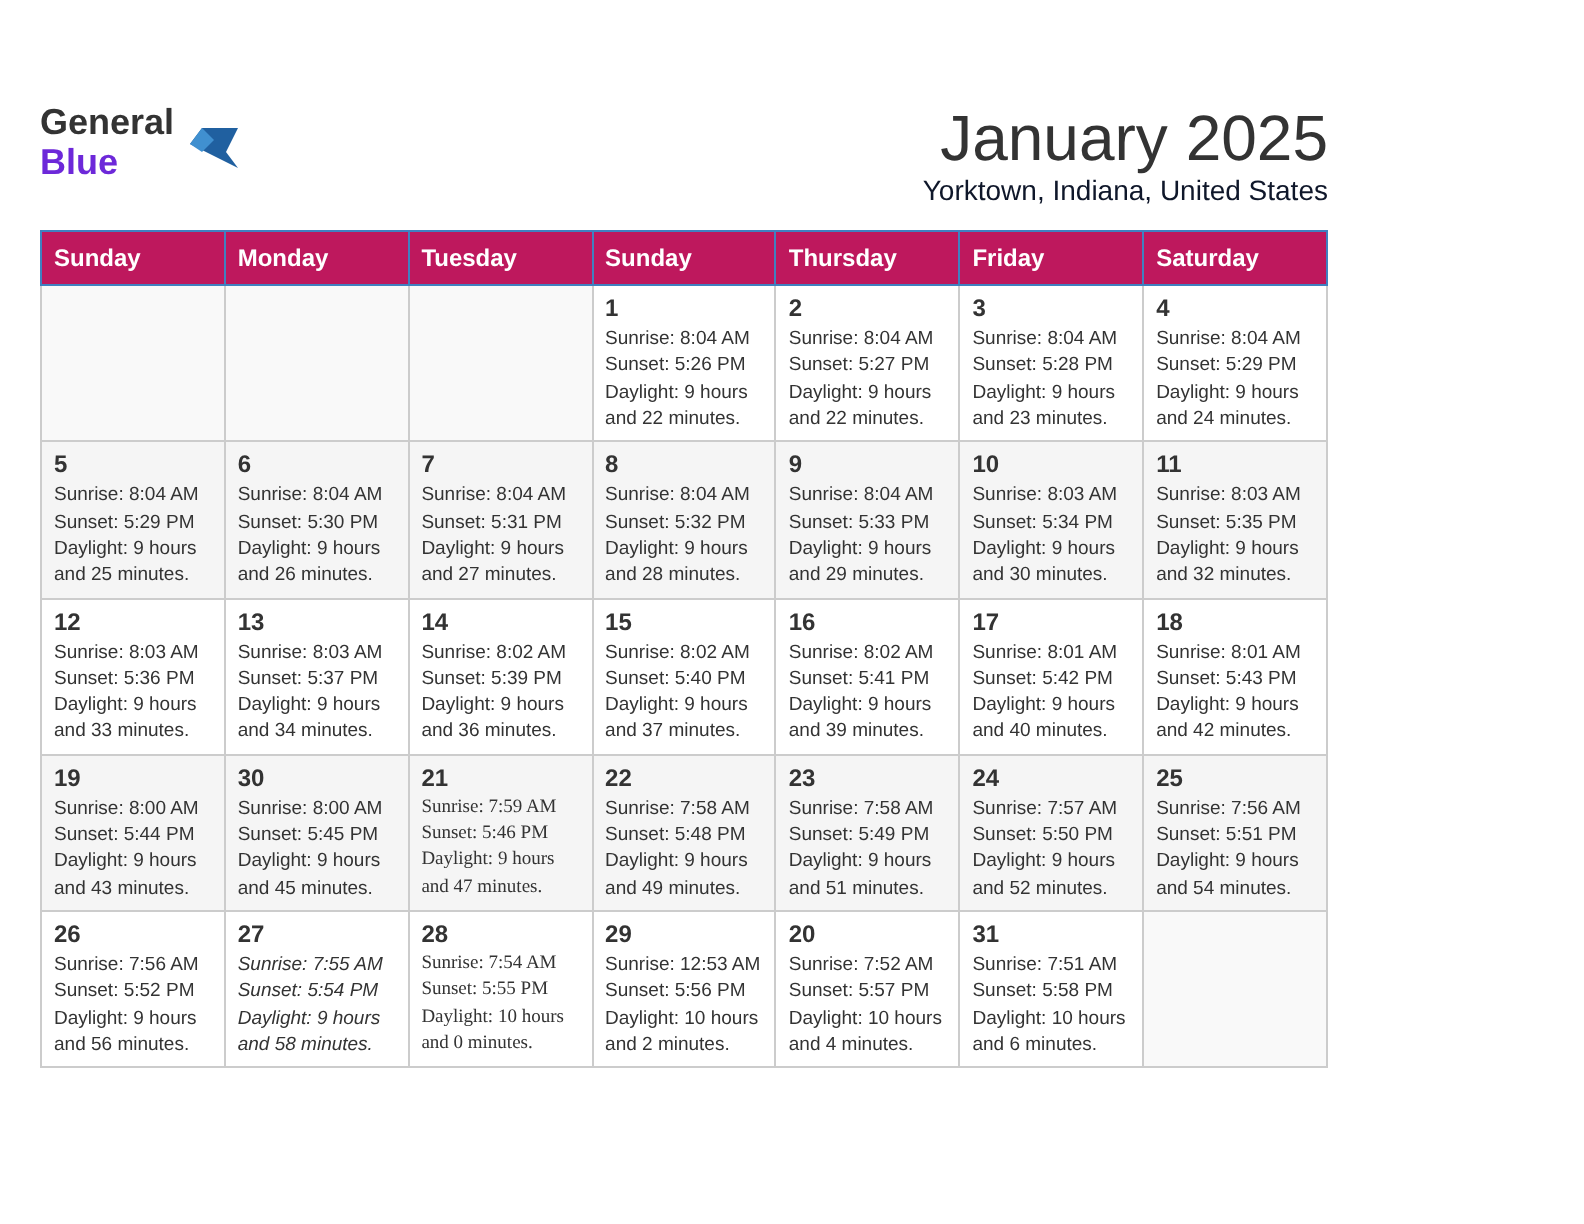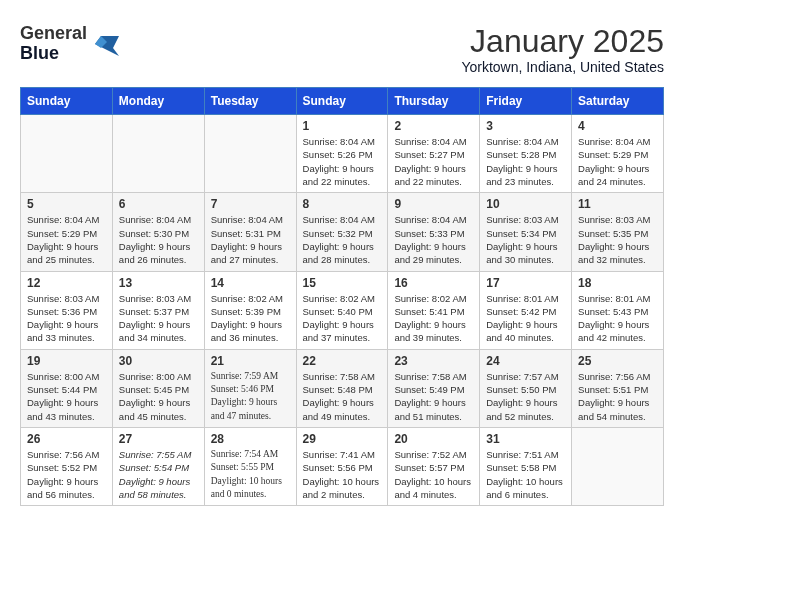--- a/index.html
+++ b/index.html
@@ -6,38 +6,39 @@
     body {
       font-family: Arial, sans-serif;
       background: #fff;
       width: 792px;
       min-height: 612px;
     }
     .page {
       width: 684px;
       background: #fff;
       padding: 24px 20px 20px 20px;
+      margin-top: 28px;
     }
     .header {
       display: flex;
       justify-content: space-between;
       align-items: flex-start;
       margin-bottom: 12px;
     }
     .logo {
       display: flex;
       align-items: center;
     }
     .logo-text {
       font-size: 18px;
       font-weight: bold;
       line-height: 1.1;
     }
     .logo-general { color: #333; }
-    .logo-blue { color: #0f172a; }
+    .logo-blue { color: #6d28d9; }
     .logo-icon {
       width: 32px;
       height: 32px;
       margin-left: 4px;
     }
     .title-block {
       text-align: right;
     }
     .month-title {
       font-size: 32px;
@@ -48,21 +49,21 @@
     .subtitle {
       font-size: 14px;
       color: #0f172a;
     }
     table {
       width: 100%;
       border-collapse: collapse;
       border: 1px solid #bbb;
     }
     th {
-      background-color: #1d4ed8;
+      background-color: #be185d;
       color: #fff;
       font-size: 12px;
       font-weight: bold;
       padding: 6px 6px;
       text-align: left;
       border: 1px solid #4080c0;
     }
     td {
       vertical-align: top;
       padding: 4px 6px;
@@ -332,21 +333,21 @@
           </td>
           <td>
             <div class="day-number">28</div>
             <div class="day-info" style="white-space: pre-line; font-family: Liberation Serif, serif;">Sunrise: 7:54 AM
 Sunset: 5:55 PM
 Daylight: 10 hours
 and 0 minutes.</div>
           </td>
           <td>
             <div class="day-number">29</div>
-            <div class="day-info" style="white-space: pre-line;">Sunrise: 7:41 AM
+            <div class="day-info" style="white-space: pre-line;">Sunrise: 12:53 AM
 Sunset: 5:56 PM
 Daylight: 10 hours
 and 2 minutes.</div>
           </td>
           <td>
             <div class="day-number">20</div>
             <div class="day-info" style="white-space: pre-line;">Sunrise: 7:52 AM
 Sunset: 5:57 PM
 Daylight: 10 hours
 and 4 minutes.</div>

